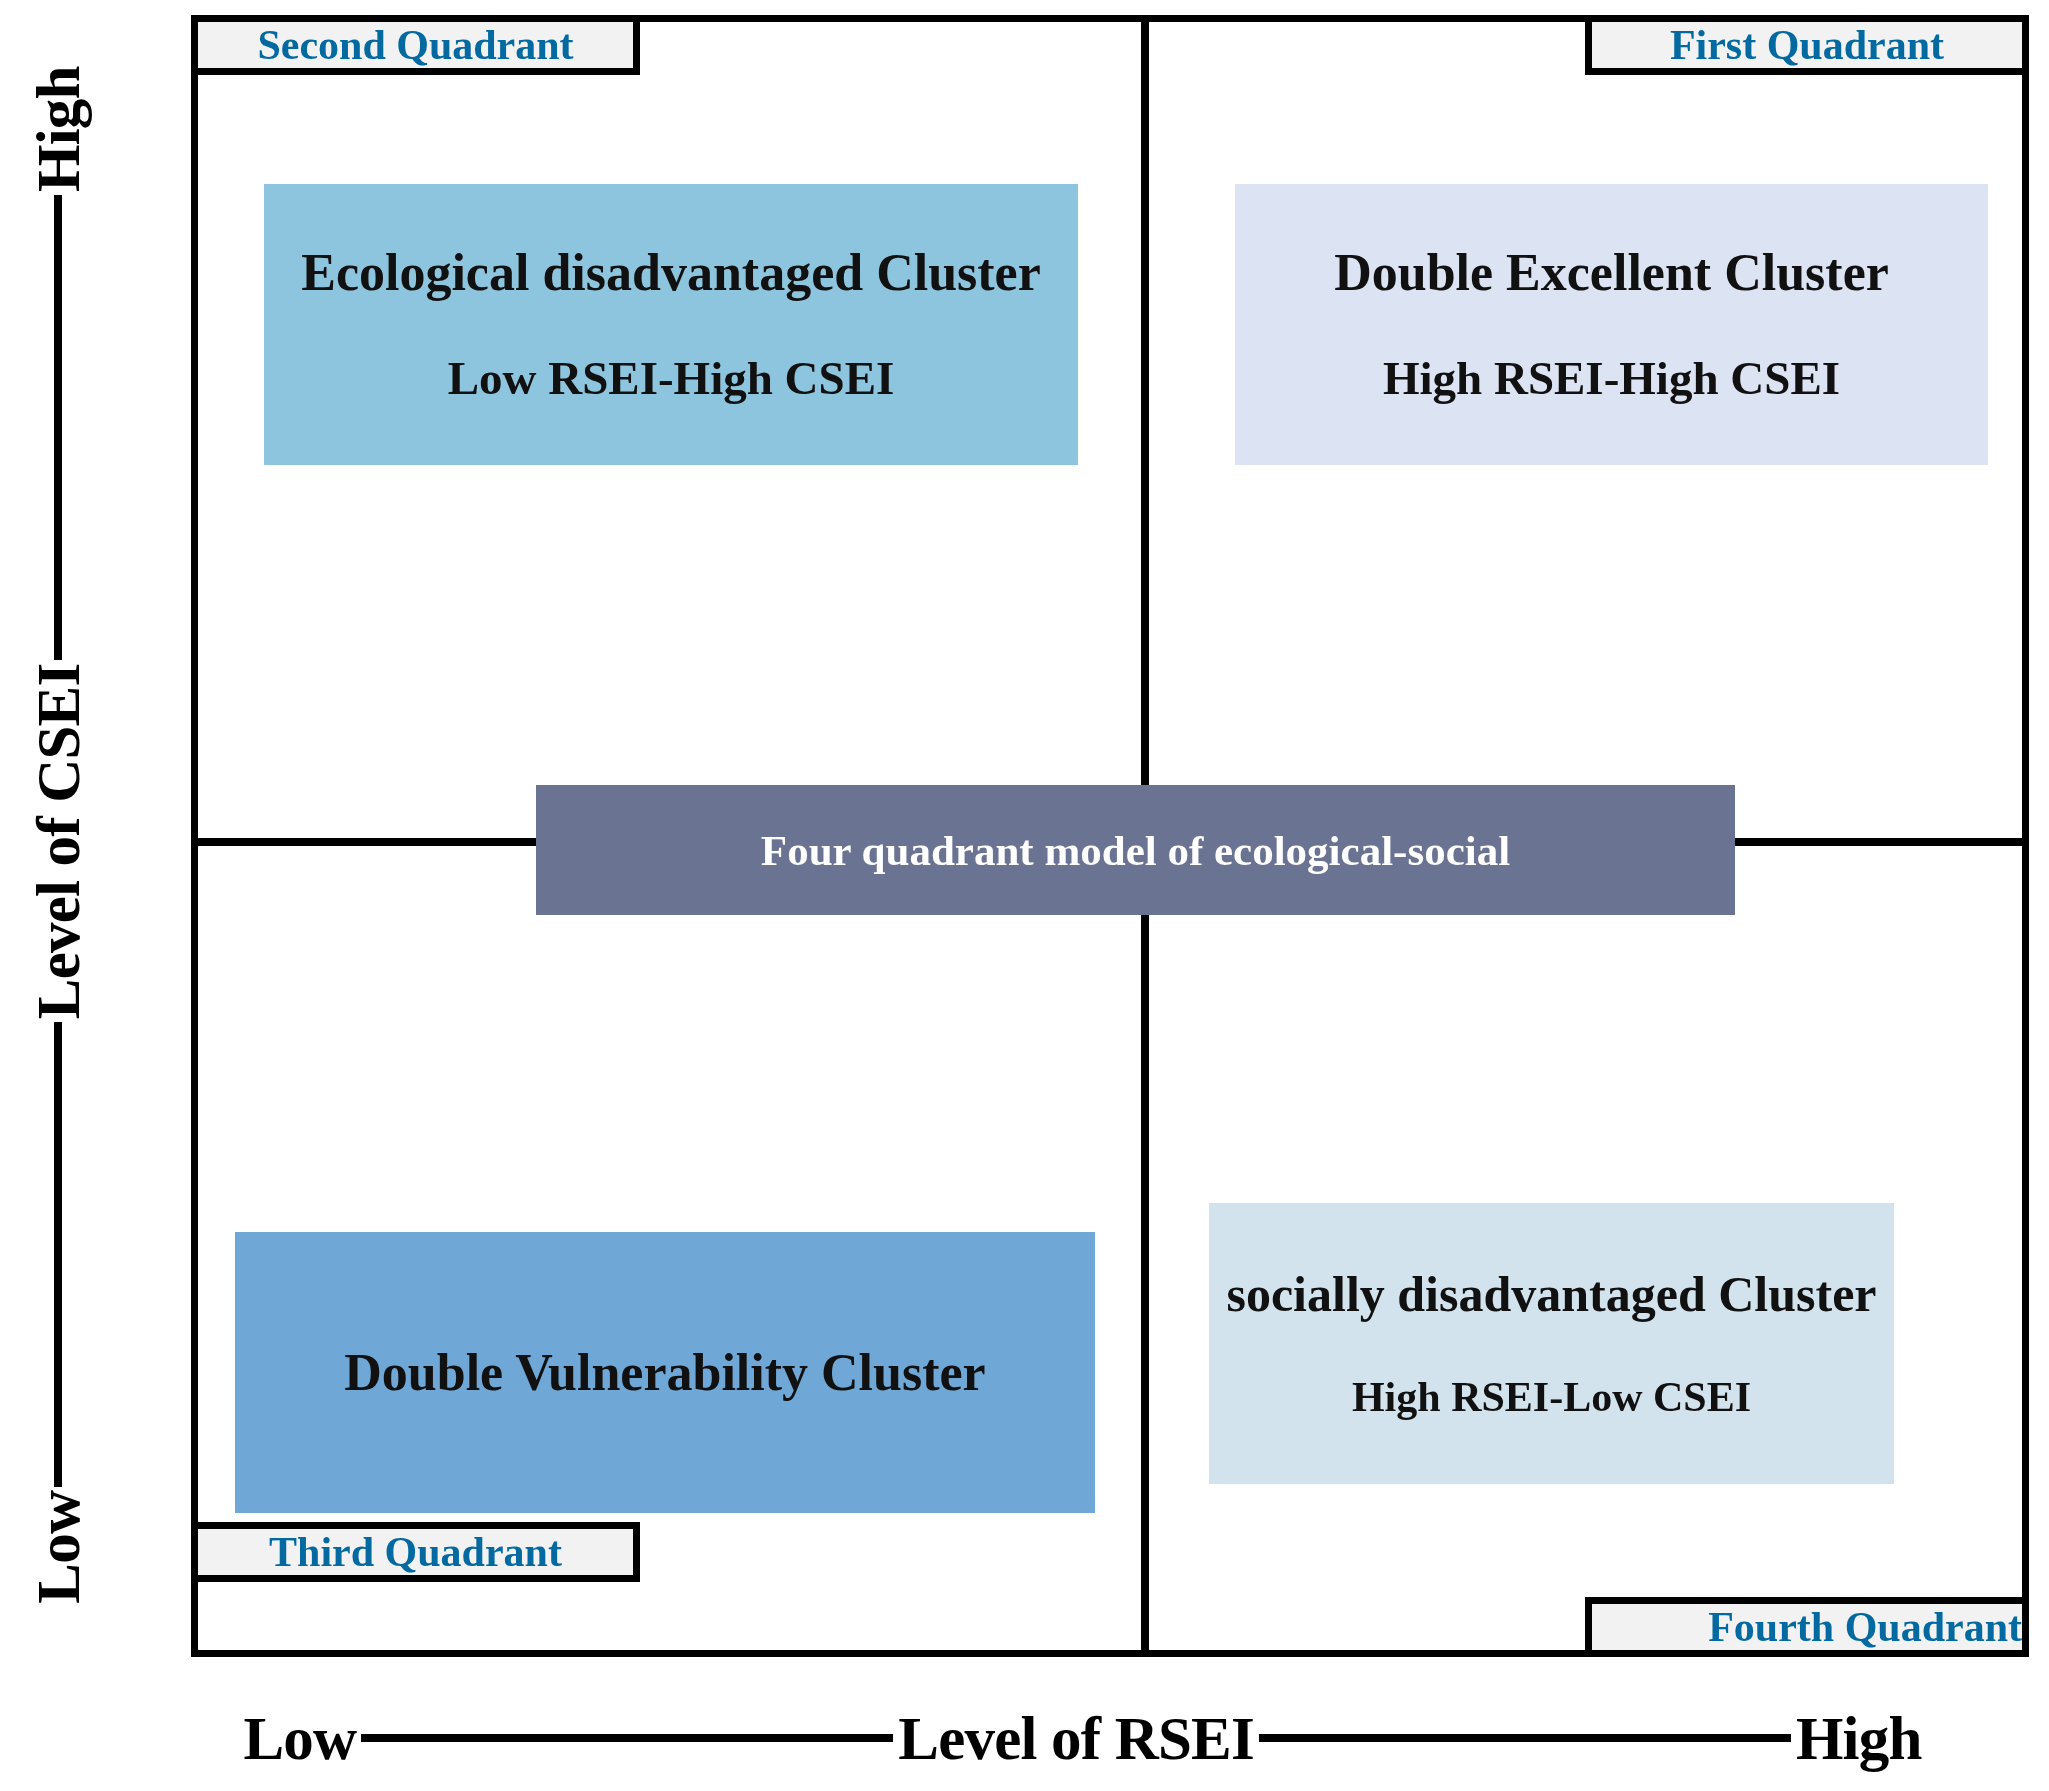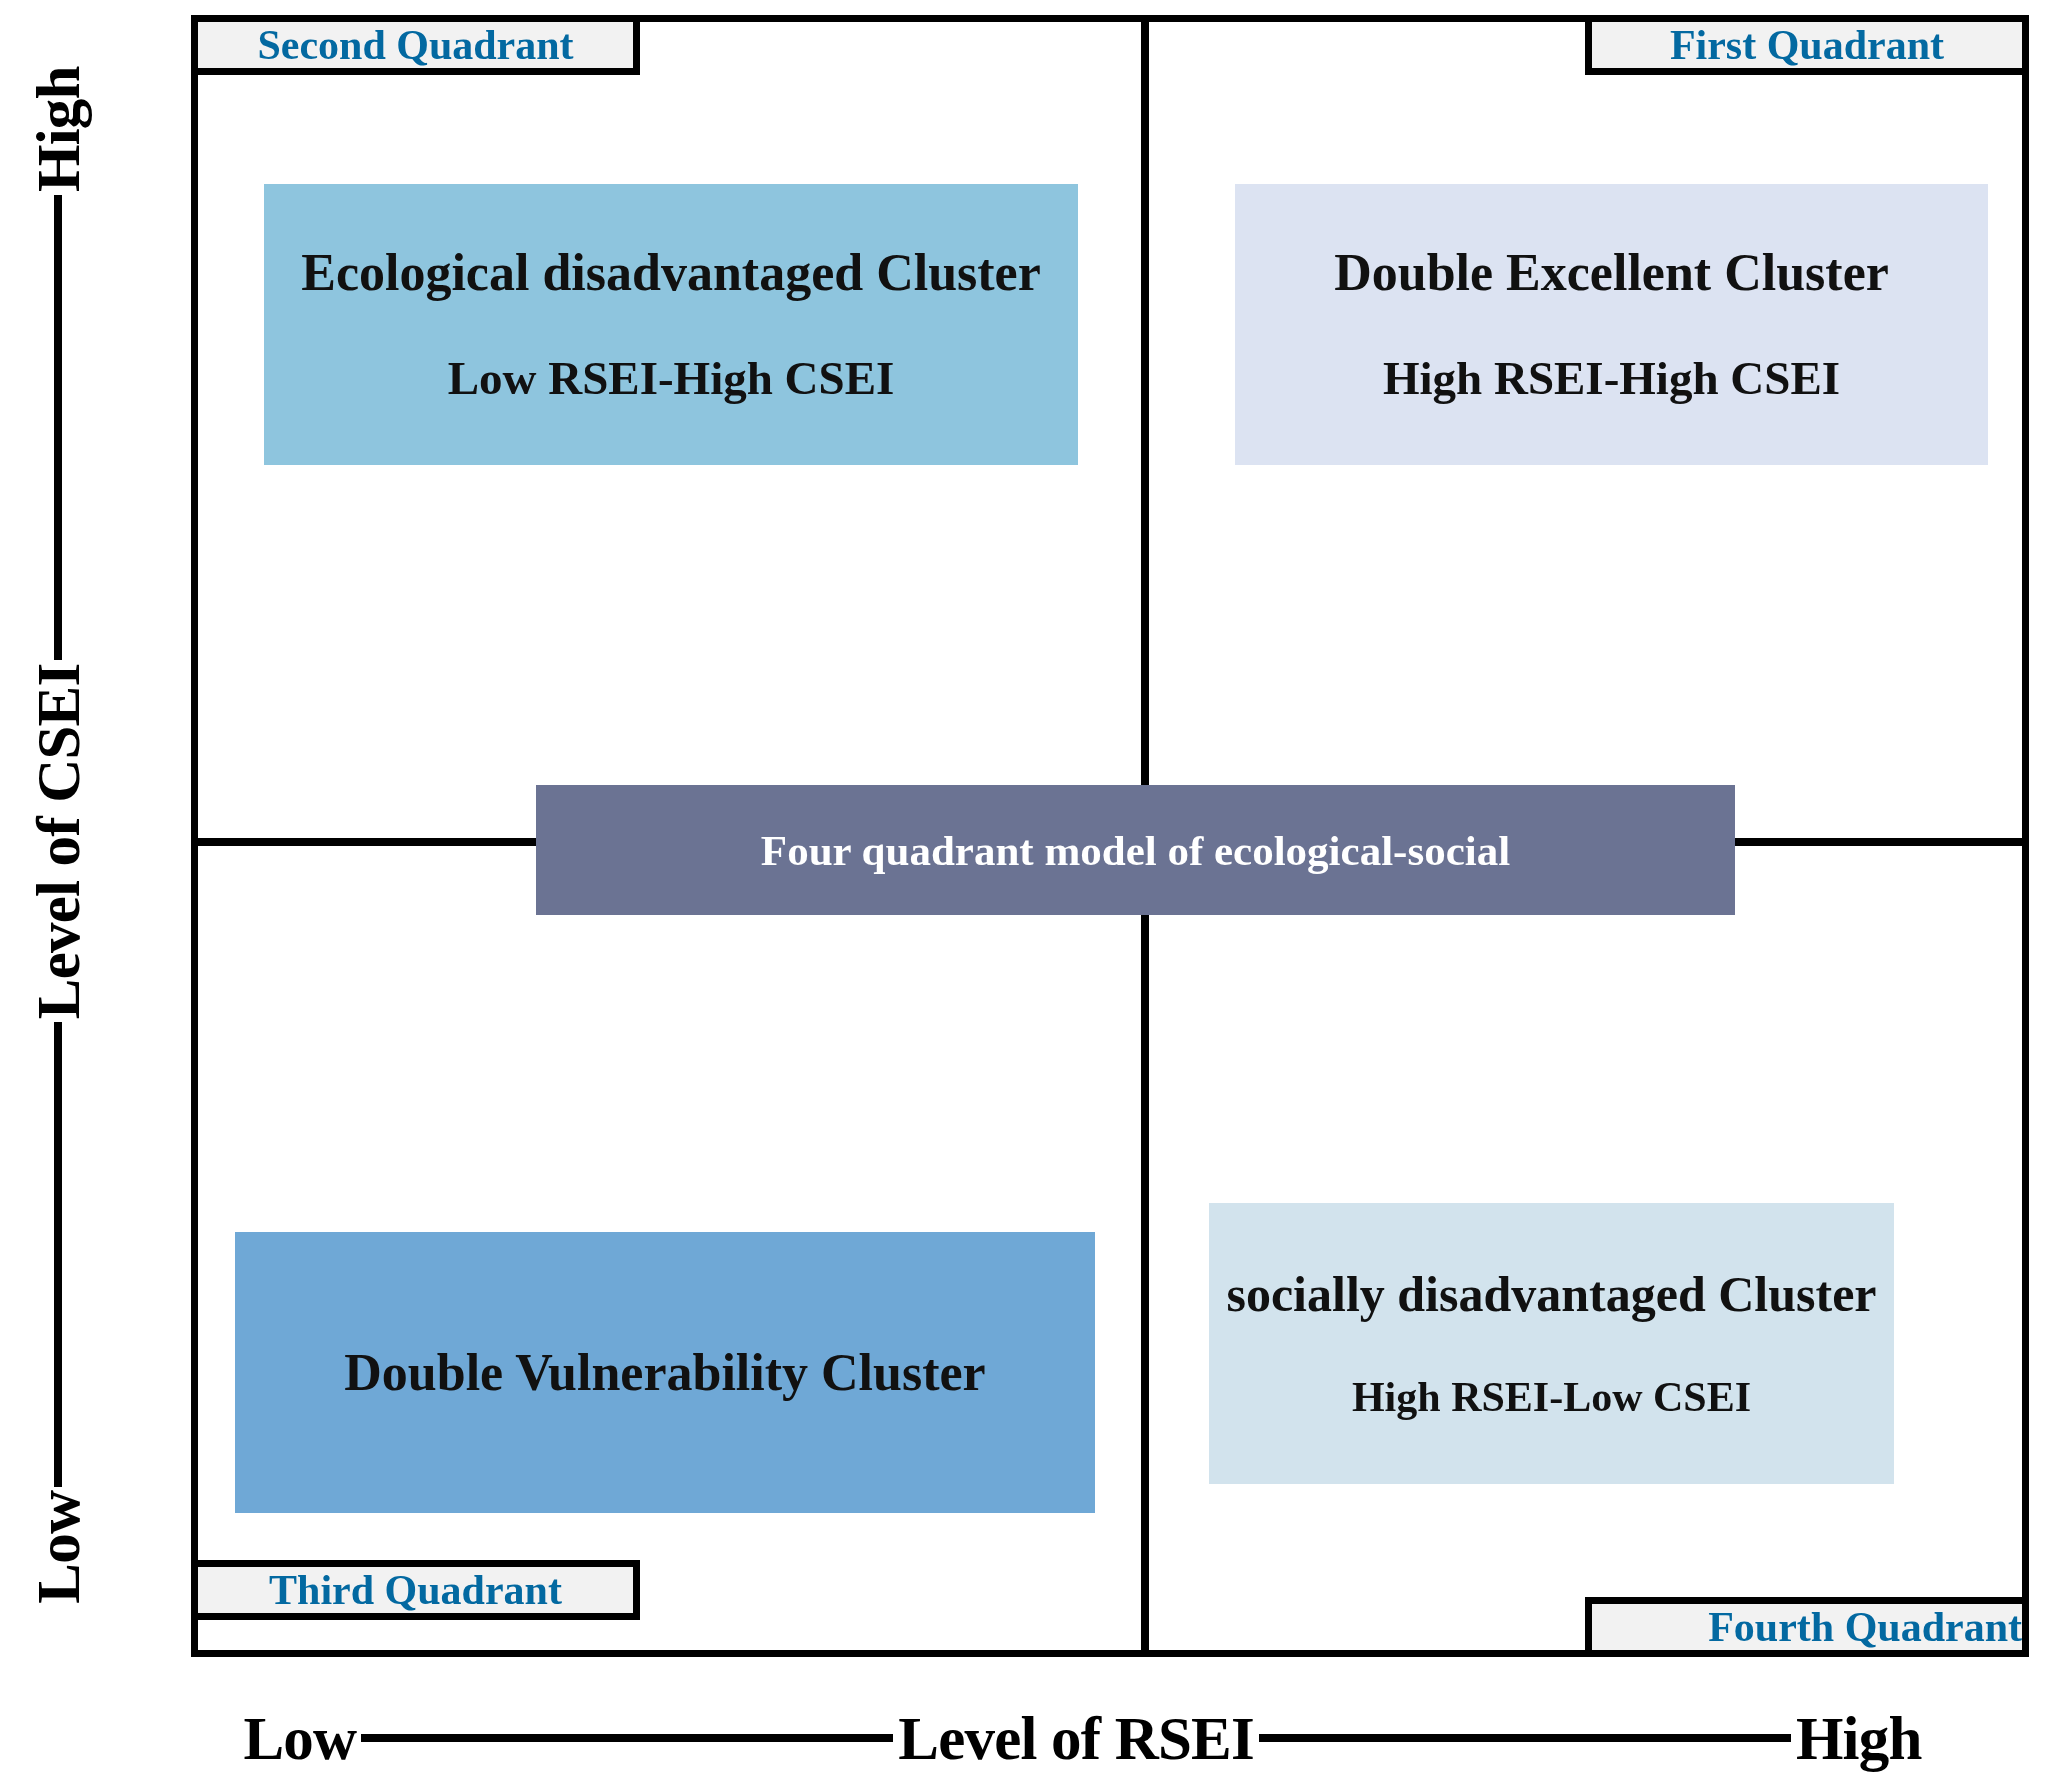--- a/index.html
+++ b/index.html
@@ -113,21 +113,21 @@
     justify-content: center;
     font-size: 42px;
     font-weight: bold;
     color: #0369a1;
     letter-spacing: 0px;
     white-space: nowrap;
     z-index: 6;
   }
   .q-label-2 { left: 191px;  top: 15px;   width: 449px; height: 60px; }
   .q-label-1 { left: 1585px; top: 15px;   width: 444px; height: 60px; }
-  .q-label-3 { left: 191px;  top: 1560px; width: 449px; height: 60px; }
+  .q-label-3 { left: 191px;  top: 1522px; width: 449px; height: 60px; }
   .q-label-4 { left: 1585px; top: 1597px; width: 444px; height: 60px; justify-content: flex-end; }
 
   
   .cluster {
     position: absolute;
     display: flex;
     flex-direction: column;
     align-items: center;
     justify-content: center;
     z-index: 4;

